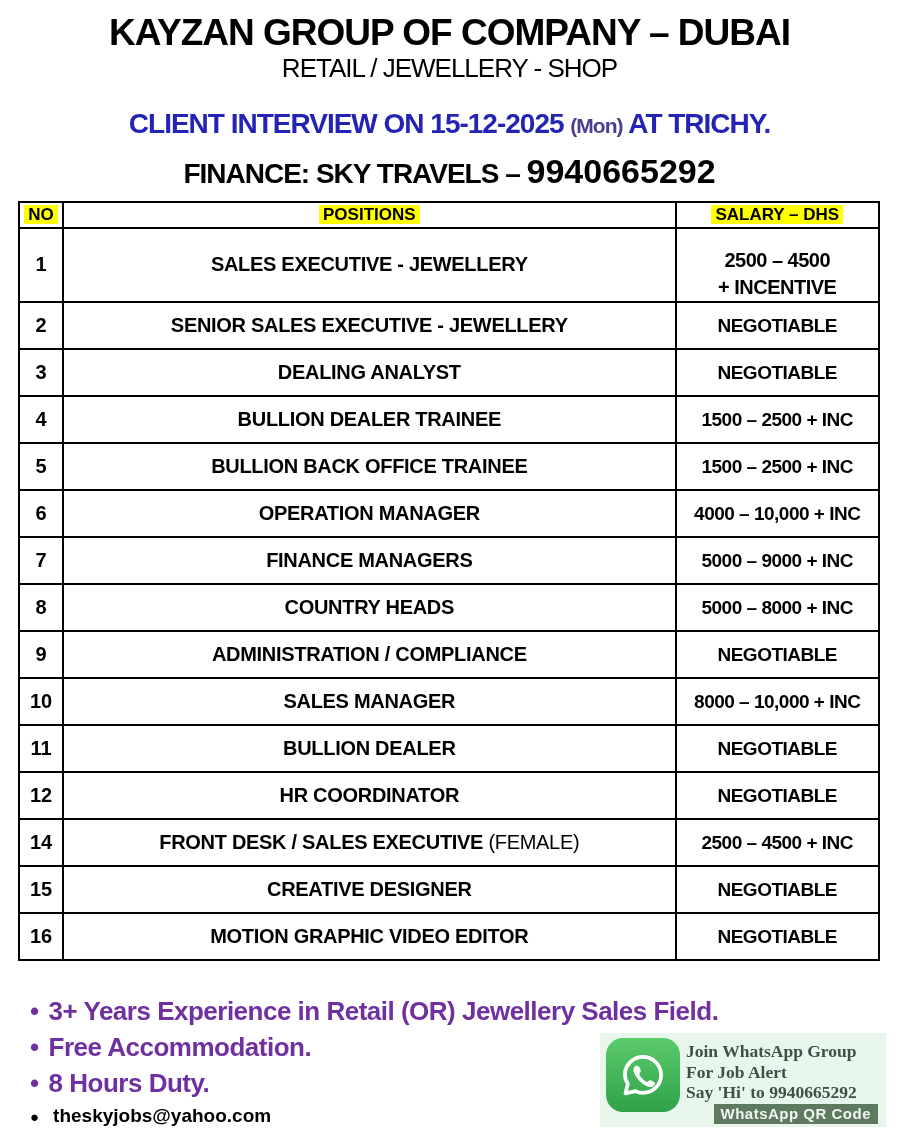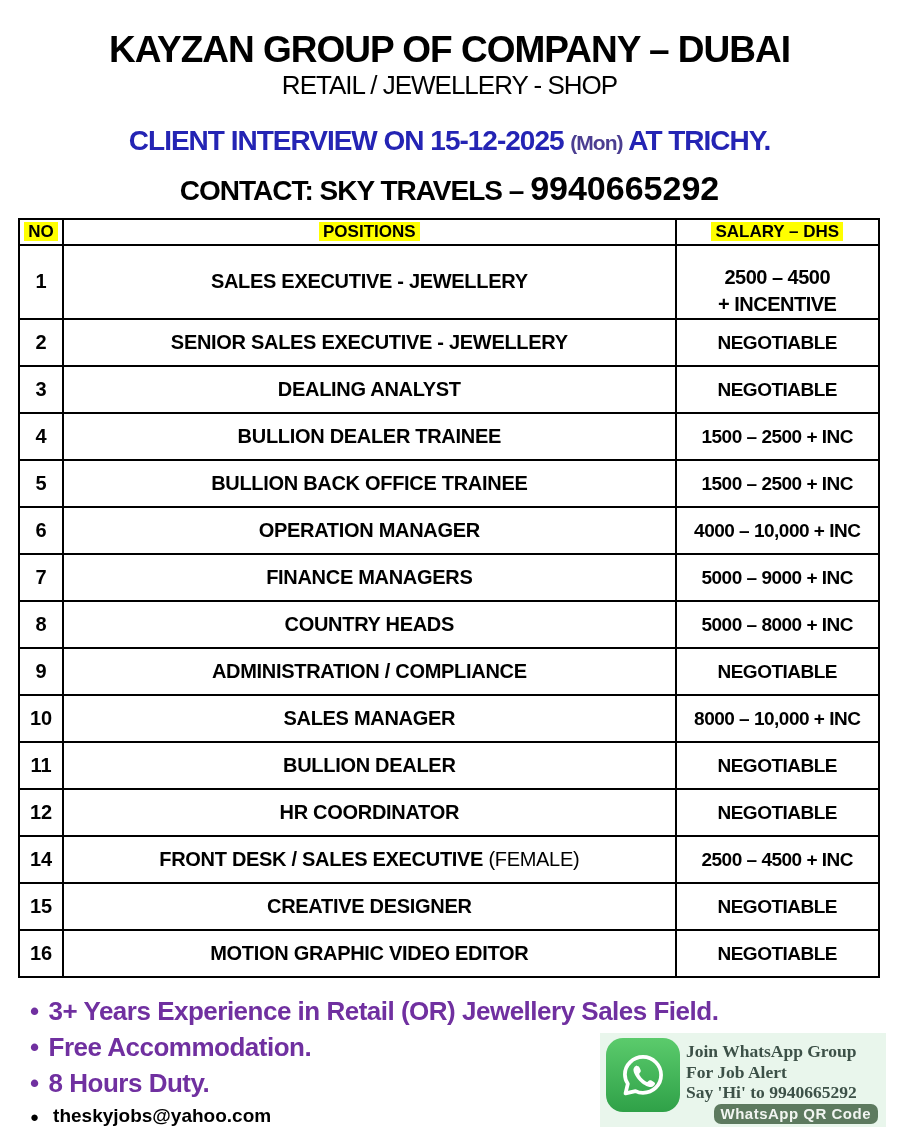--- a/index.html
+++ b/index.html
@@ -1,21 +1,21 @@
 <!DOCTYPE html>
 <html><head>
 <meta charset="utf-8">
 <style>
   html,body{margin:0;padding:0;background:#fff;}
   .page{
     position:relative;width:899px;height:1133px;background:#fff;overflow:hidden;
     font-family:"Liberation Sans",sans-serif;color:#000;
   }
   
-  .header{text-align:center;padding-top:31px;}
+  .header{text-align:center;padding-top:14px;}
   .title{font-size:37px;font-weight:700;letter-spacing:-1px;line-height:1.05;}
   .subtitle{font-size:26px;font-weight:400;letter-spacing:-1px;}
   .interview{margin-top:24px;font-size:28px;font-weight:700;letter-spacing:-1px;color:#2424b4;}
   .interview .day{font-size:21px;color:#4b3e91;}
   .contact{margin-top:12px;font-size:28px;font-weight:700;letter-spacing:-1px;}
   .contact .phone{font-size:34px;letter-spacing:0;}
   
   table.positions{
     border-collapse:collapse;margin:10px 0 0 18px;width:862px;table-layout:fixed;
   }
@@ -51,38 +51,38 @@
     background:linear-gradient(180deg,#5bcb6c 0%,#2fa148 100%);
     display:flex;align-items:center;justify-content:center;
   }
   .wa-text{
     font-family:"Liberation Serif",serif;font-weight:700;color:#3d5148;
     font-size:17.5px;line-height:1.18;padding-top:8px;white-space:nowrap;
   }
   .wa-badge{
     position:absolute;right:8px;bottom:3px;background:#5d7a5f;color:#f1f5f1;
     font-family:"Liberation Sans",sans-serif;font-weight:700;font-size:15px;
-    letter-spacing:0.5px;padding:1px 7px 2px 7px;white-space:nowrap;border-radius:7px;
+    letter-spacing:0.5px;padding:1px 7px 2px 7px;white-space:nowrap;
   }
 </style>
 </head>
 <body>
 
 <div class="page">
 
   <div class="header">
     <div class="title">KAYZAN GROUP OF COMPANY – DUBAI</div>
     <div class="subtitle">RETAIL / JEWELLERY - SHOP</div>
     <div class="interview">
       <span>CLIENT INTERVIEW ON 15-12-2025</span>
       <span class="day">(Mon)</span>
       <span>AT TRICHY.</span>
     </div>
     <div class="contact">
-      <span>CONTACT: SKY TRAVELS –</span>
+      <span>FINANCE: SKY TRAVELS –</span>
       <span class="phone">9940665292</span>
     </div>
   </div>
 
   <table class="positions">
     <colgroup>
         <col class="c-no">
         <col class="c-pos">
         <col class="c-sal">
       </colgroup>

